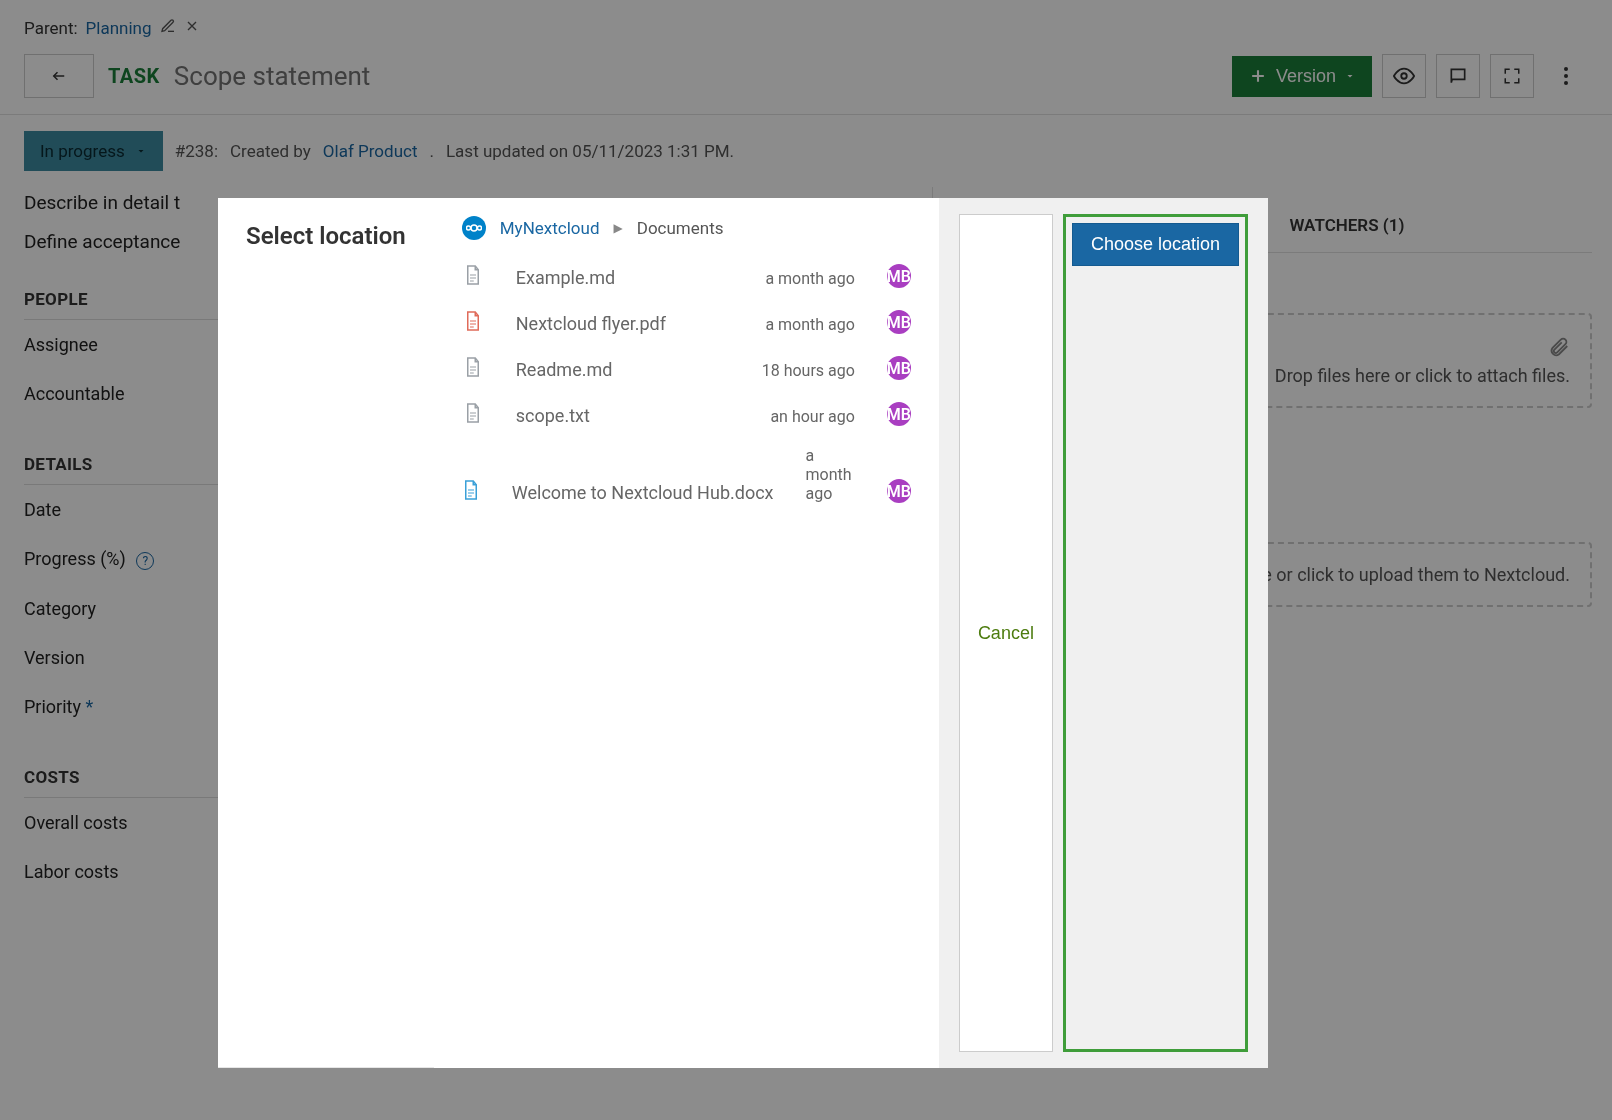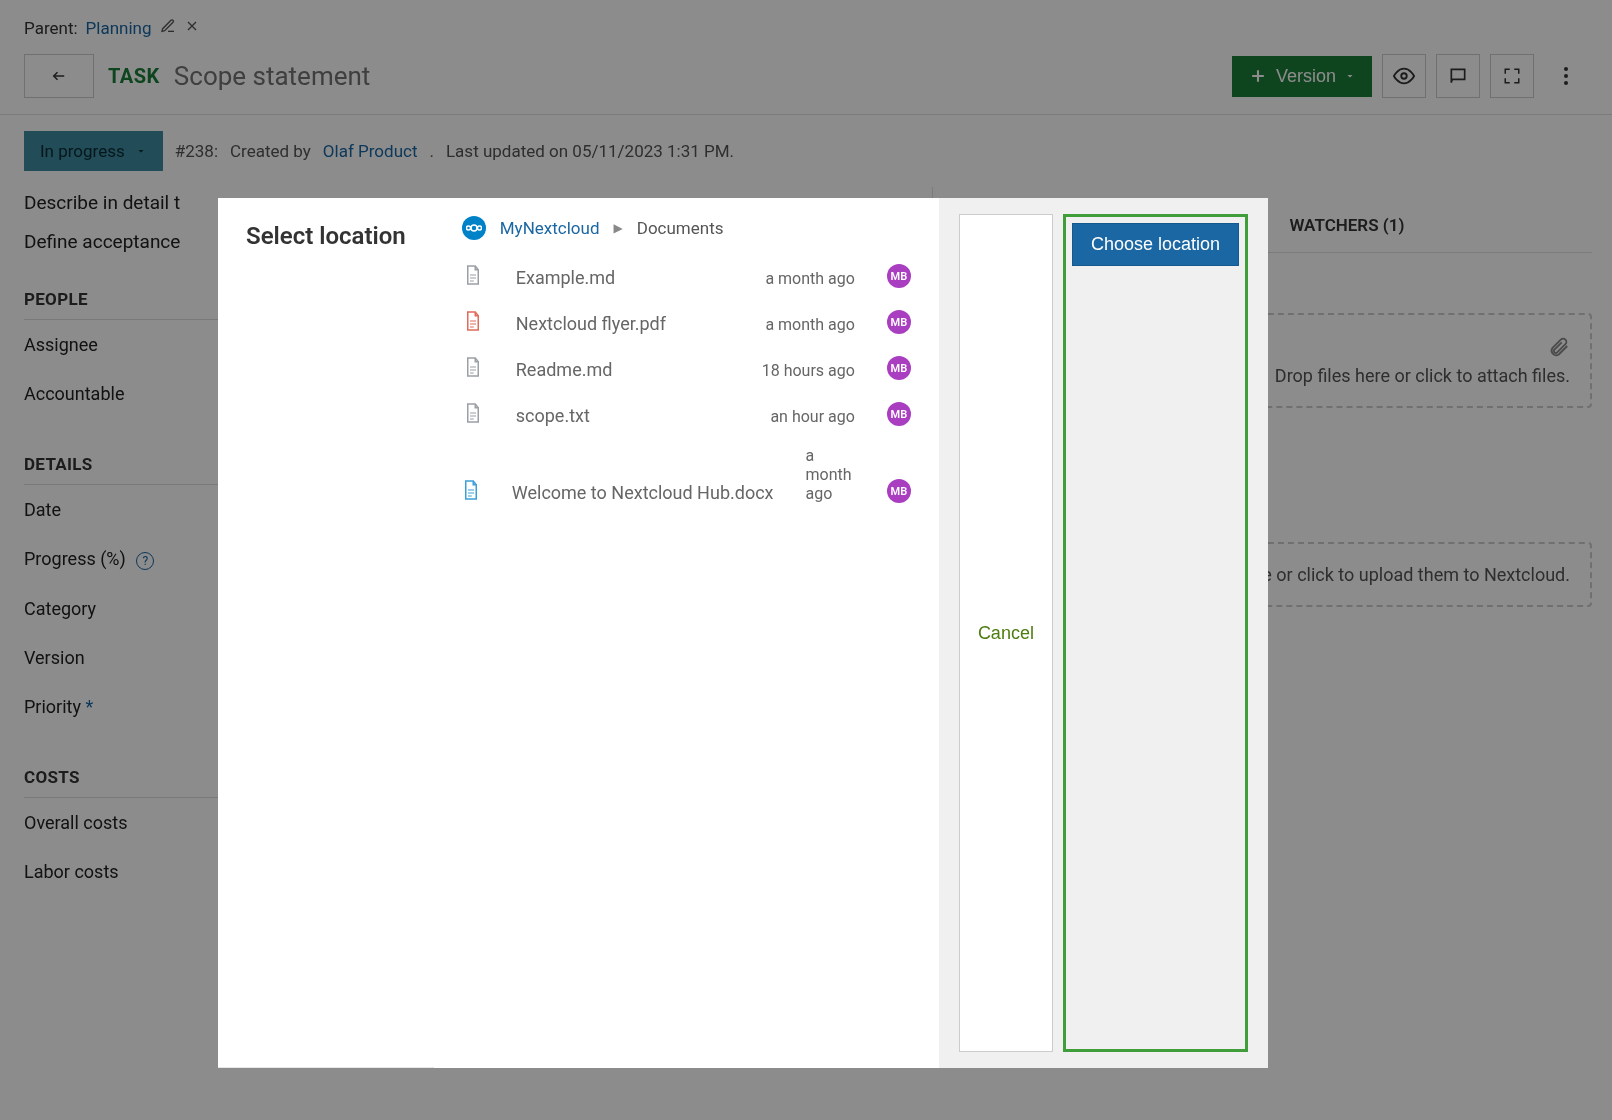--- a/index.html
+++ b/index.html
@@ -132,21 +132,21 @@
     display:flex;align-items:flex-end;gap:32px;
     padding:10px 0; font-size:18px; color:#666;
   }
   .file-icon {
     width:22px;height:26px;display:flex;align-items:center;justify-content:center;
   }
   .file-name { flex:0 0 auto; }
   .file-time { margin-left:auto; font-size:16px;color:#666; }
   .avatar {
     width:24px;height:24px;border-radius:12px;background:#a93ec1;color:#fff;
-    display:flex;align-items:center;justify-content:center;font-size:11px;font-weight:600;
+    display:flex;align-items:center;justify-content:center;font-size:16px;font-weight:600;
     flex-shrink:0;
   }
   .modal-footer {
     background:#f0f0f0;
     padding:16px 20px;
     display:flex;justify-content:flex-end;gap:0;
   }
   .cancel-btn {
     background:#fff;border:1px solid #ccc;color:#4d7c0f;
     padding:10px 18px;font-size:18px;

